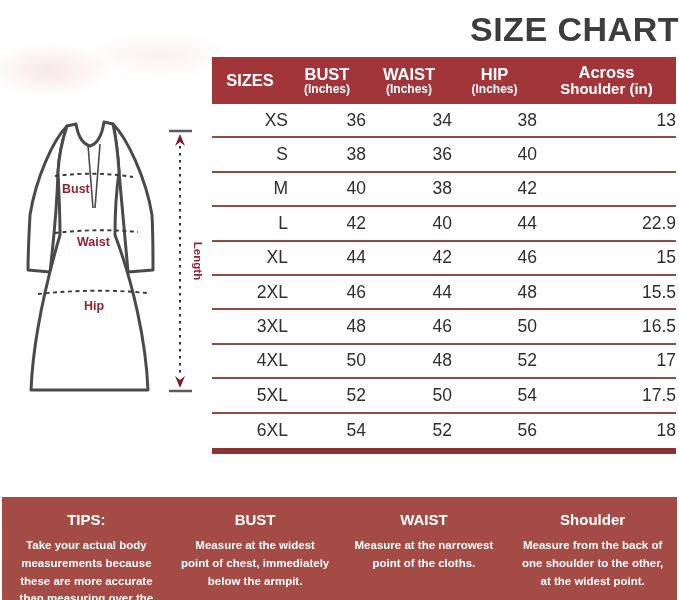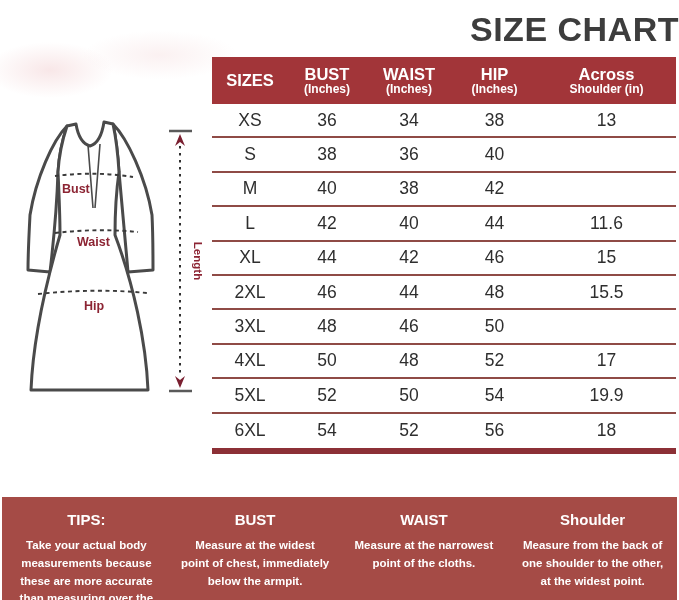--- a/index.html
+++ b/index.html
@@ -23,28 +23,28 @@
   }
   
   .size-table { position:absolute; left:212px; top:57px; width:464px; }
   .thead {
     display:flex; height:47px; background:#a23539; color:#ffffff;
     align-items:center;
   }
   .hcell { display:flex; flex-direction:column; align-items:center; justify-content:center; line-height:1.05;text-align:center; }
   .hcell .h1 { font-size:16.5px; font-weight:700; }
   .hcell .h2 { font-size:12px;  font-weight:700; }
-  .hcell.c4 .h2 { font-size:12px; }
+  .hcell.c4 .h2 { font-size:15px; }
   .tbody {}
   .trow {
     display:flex; height:34.4px; align-items:center;
     border-bottom:2px solid #8f4b46;
   }
   .trow:last-child { border-bottom:none; }
-  .tcell { text-align:center; font-size:17.5px; color:#2e2e2e; }
+  .tcell { text-align:right; font-size:17.5px; color:#2e2e2e; }
   .c0 { flex:0 0 76px; } .c1 { flex:0 0 78px; } .c2 { flex:0 0 86px; }
   .c3 { flex:0 0 85px; } .c4 { flex:0 0 139px; }
   .table-bottom-border {
     position:absolute; left:212px; top:448px; width:464px; height:6px;
     background:#8c3036;
   }
   
   .figure { position:absolute; left:5px; top:98px; width:205px; height:310px; }
   
   .tips-banner {
@@ -133,55 +133,56 @@
           <div class="tcell c0">M</div>
           <div class="tcell c1">40</div>
           <div class="tcell c2">38</div>
           <div class="tcell c3">42</div>
         </div>
         <div class="trow">
           <div class="tcell c0">L</div>
           <div class="tcell c1">42</div>
           <div class="tcell c2">40</div>
           <div class="tcell c3">44</div>
-          <div class="tcell c4">11.6</div>
+          <div class="tcell c4">22.9</div>
         </div>
         <div class="trow">
           <div class="tcell c0">XL</div>
           <div class="tcell c1">44</div>
           <div class="tcell c2">42</div>
           <div class="tcell c3">46</div>
           <div class="tcell c4">15</div>
         </div>
         <div class="trow">
           <div class="tcell c0">2XL</div>
           <div class="tcell c1">46</div>
           <div class="tcell c2">44</div>
           <div class="tcell c3">48</div>
           <div class="tcell c4">15.5</div>
         </div>
         <div class="trow">
           <div class="tcell c0">3XL</div>
           <div class="tcell c1">48</div>
           <div class="tcell c2">46</div>
           <div class="tcell c3">50</div>
+          <div class="tcell c4">16.5</div>
         </div>
         <div class="trow">
           <div class="tcell c0">4XL</div>
           <div class="tcell c1">50</div>
           <div class="tcell c2">48</div>
           <div class="tcell c3">52</div>
           <div class="tcell c4">17</div>
         </div>
         <div class="trow">
           <div class="tcell c0">5XL</div>
           <div class="tcell c1">52</div>
           <div class="tcell c2">50</div>
           <div class="tcell c3">54</div>
-          <div class="tcell c4">19.9</div>
+          <div class="tcell c4">17.5</div>
         </div>
         <div class="trow">
           <div class="tcell c0">6XL</div>
           <div class="tcell c1">54</div>
           <div class="tcell c2">52</div>
           <div class="tcell c3">56</div>
           <div class="tcell c4">18</div>
         </div>
       </div>
   </div>

